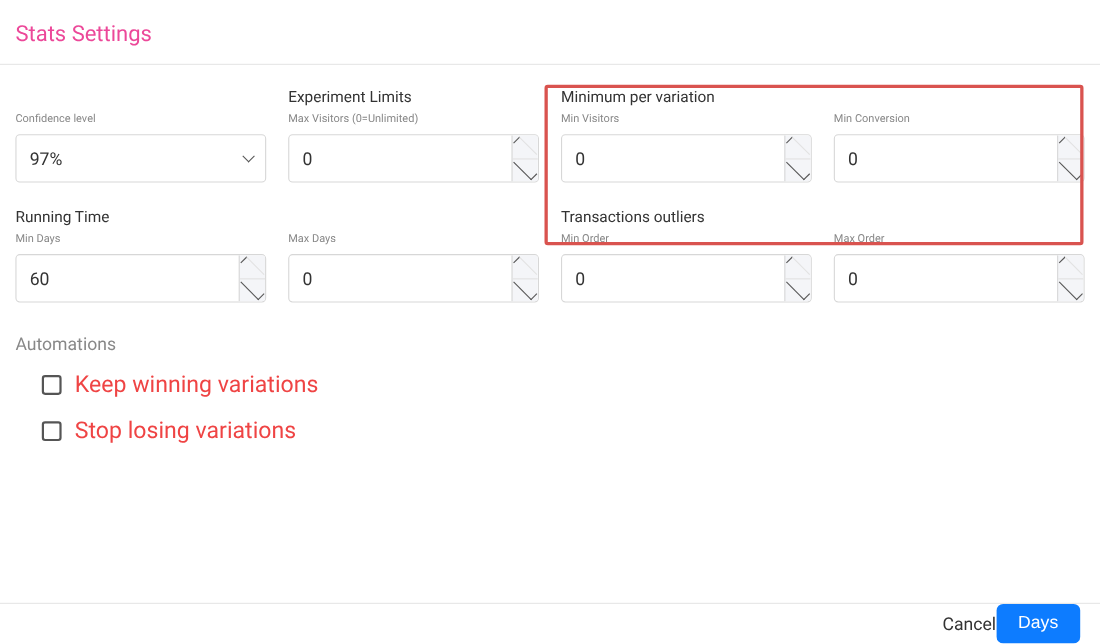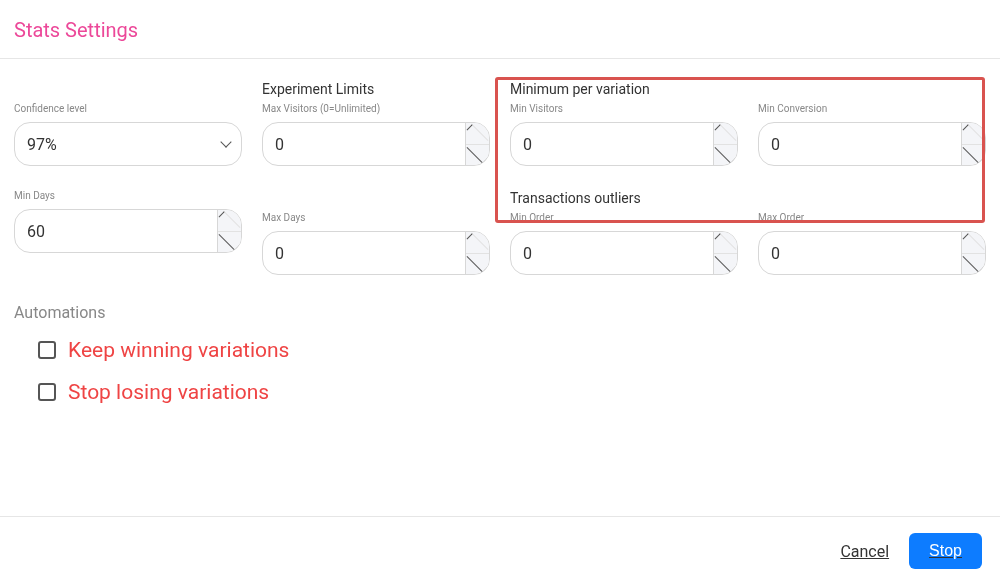--- a/index.html
+++ b/index.html
@@ -40,21 +40,21 @@
   .section-head.placeholder { visibility: hidden; }
   .field-label {
     font-size: 10px;
     color: #888;
     margin-bottom: 8px;
     white-space: nowrap;
   }
   .input-wrap {
     display: flex;
     border: 1px solid #d7d7d7;
-    border-radius: 16px;
+    border-radius: 4px;
     height: 44px;
     overflow: hidden;
     background: #fff;
   }
   .input-val {
     flex: 1;
     display: flex;
     align-items: center;
     padding: 0 12px;
     font-size: 16px;
@@ -127,23 +127,21 @@
     font-size: 21px;
     color: #ef4444;
   }
   .footer {
     position: absolute;
     left: 0; right: 0; bottom: 0;
     border-top: 1px solid #e6e6e6;
     display: flex;
     justify-content: flex-end;
     align-items: center;
-    padding: 16px 18px;
-    gap: 20px;
-    text-decoration: underline;
+    padding: 0 18px;
   }
   .cancel {
     font-size: 16px;
     color: #333;
     cursor: pointer;
   }
   .save {
     background: #0d7cff;
     color: #fff;
     border: none;
@@ -214,20 +212,21 @@
             <span class="chevron up"></span>
           </div>
         <div class="down">
             <span class="chevron down"></span>
           </div>
       </div>
     </div>
   </div>
 
   <div class="col">
+    <div class="section-head">Running Time</div>
     <div class="field-label">Min Days</div>
     <div class="input-wrap">
       <div class="input-val">60</div>
       <div class="spinner">
         <div class="up">
             <span class="chevron up"></span>
           </div>
         <div class="down">
             <span class="chevron down"></span>
           </div>
@@ -294,14 +293,14 @@
   <div class="chk-row">
     <div class="chk"></div>
     <div class="chk-label">Stop losing variations</div>
   </div>
 </div>
 
 <div class="highlight-box"></div>
 
 <div class="footer">
   <div class="cancel">Cancel</div>
-  <button class="save">Stop</button>
+  <button class="save">Days</button>
 </div>
 
 </body></html>

